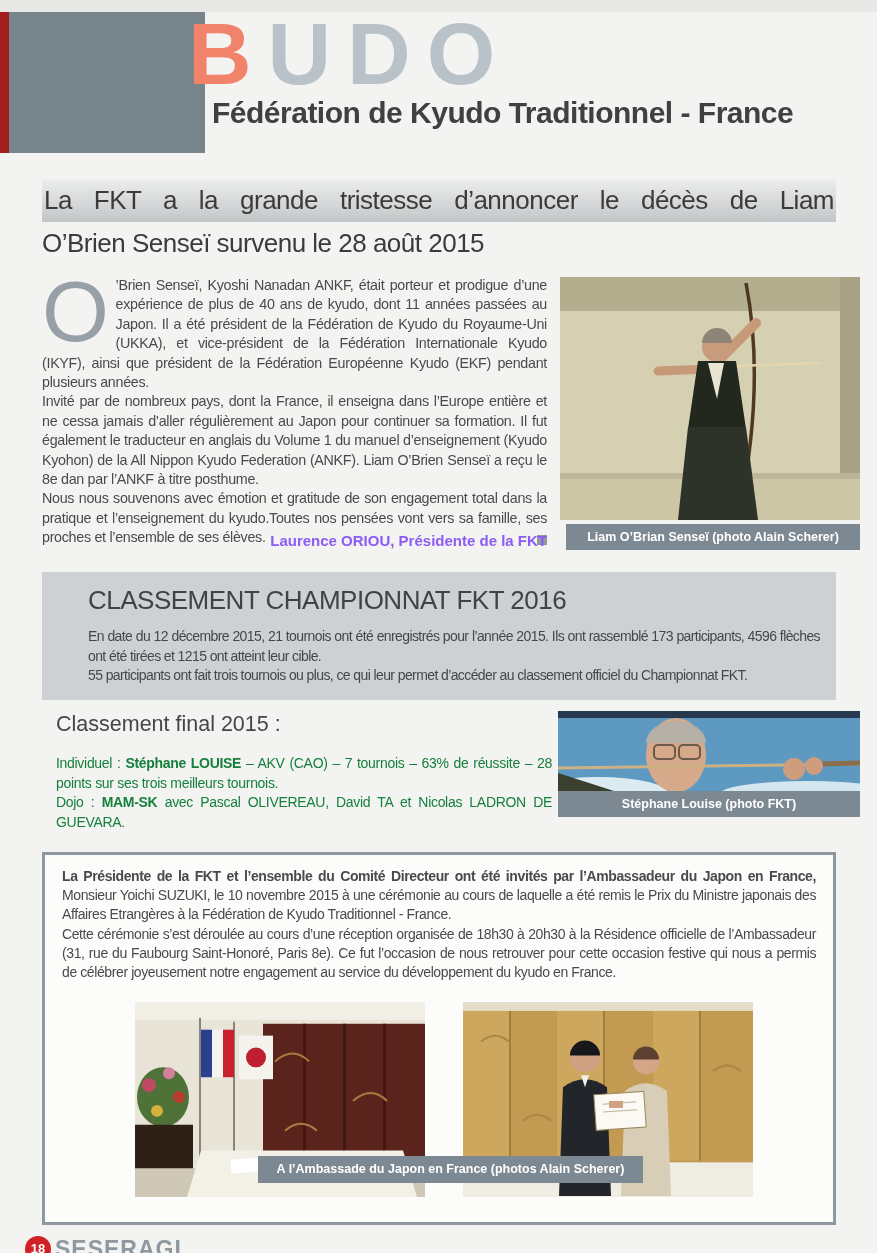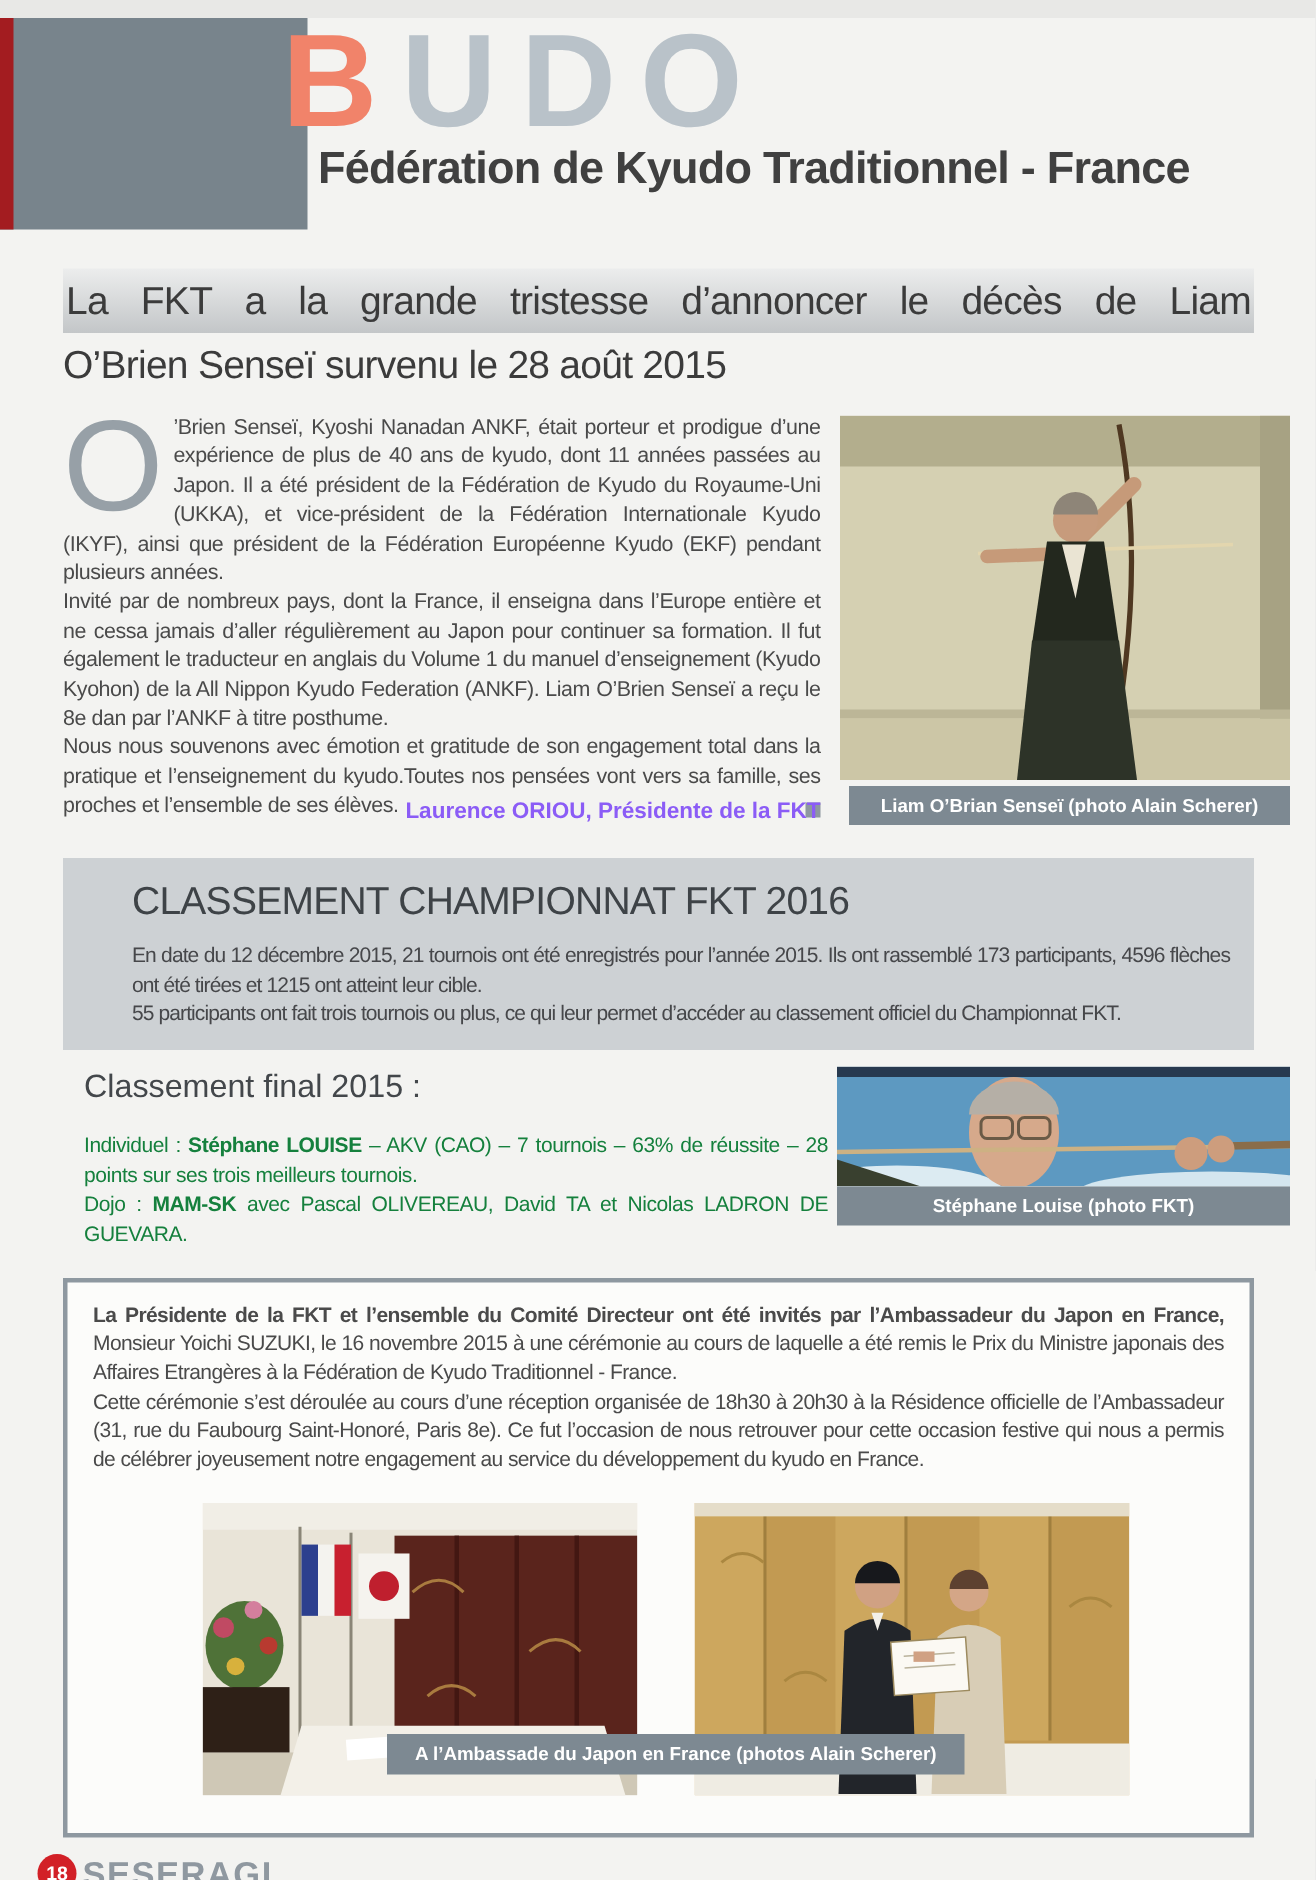--- a/index.html
+++ b/index.html
@@ -127,21 +127,21 @@
       <rect x="121" y="34" width="21" height="14" rx="4" fill="none" stroke="#6a5a46" stroke-width="2"></rect>
       <line x1="0" y1="57" x2="302" y2="53" stroke="#cdb183" stroke-width="3"></line>
       <line x1="260" y1="53" x2="302" y2="52" stroke="#8a6d4a" stroke-width="5"></line>
       <circle cx="236" cy="58" r="11" fill="#cd9d7d"></circle>
       <circle cx="256" cy="55" r="9" fill="#cd9d7d"></circle>
     </svg>
   </div>
   <div class="caption-bar cap2">Stéphane Louise (photo FKT)</div>
 
   <div class="embassy-box">
-    <p><span class="bold">La Présidente de la FKT et l’ensemble du Comité Directeur ont été invités par l’Ambassadeur du Japon en France,</span><span> Monsieur Yoichi SUZUKI, le 16 novembre 2015 à une cérémonie au cours de laquelle a été remis le Prix du Ministre japonais des Affaires Etrangères à la Fédération de Kyudo Traditionnel - France.</span></p>
+    <p><span class="bold">La Présidente de la FKT et l’ensemble du Comité Directeur ont été invités par l’Ambassadeur du Japon en France,</span><span> Monsieur Yoichi SUZUKI, le 10 novembre 2015 à une cérémonie au cours de laquelle a été remis le Prix du Ministre japonais des Affaires Etrangères à la Fédération de Kyudo Traditionnel - France.</span></p>
     <p>Cette cérémonie s’est déroulée au cours d’une réception organisée de 18h30 à 20h30 à la Résidence officielle de l’Ambassadeur (31, rue du Faubourg Saint-Honoré, Paris 8e). Ce fut l’occasion de nous retrouver pour cette occasion festive qui nous a permis de célébrer joyeusement notre engagement au service du développement du kyudo en France.</p>
   </div>
 
   <div class="photo photo-embassy-left">
     <svg viewBox="0 0 290 197" preserveAspectRatio="none">
       <rect width="290" height="197" fill="#e9e4d8"></rect>
       <rect width="290" height="18" fill="#f1eee6"></rect>
       <rect y="168" width="290" height="29" fill="#cfc8b6"></rect>
       <rect x="128" y="22" width="162" height="142" fill="#5a241c"></rect>
       <rect x="168" y="22" width="3" height="142" fill="#431712"></rect>

